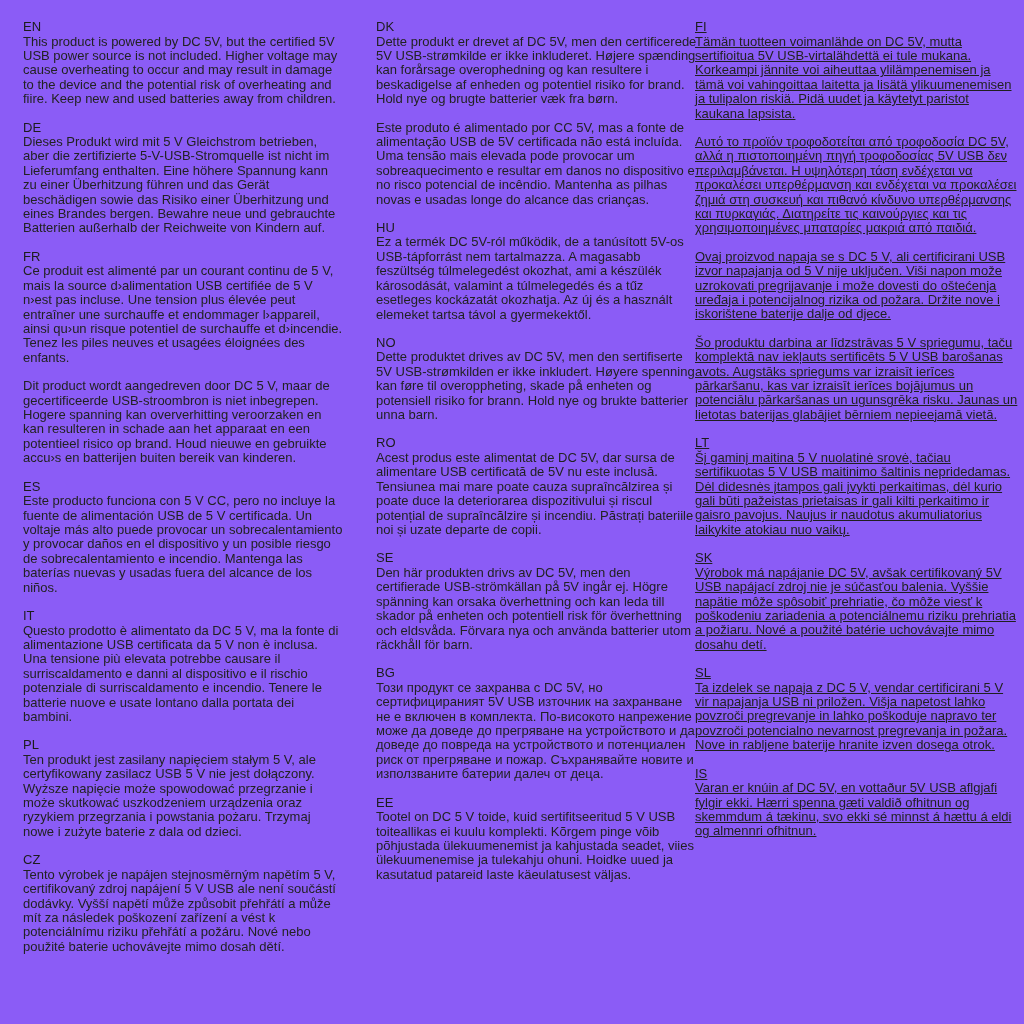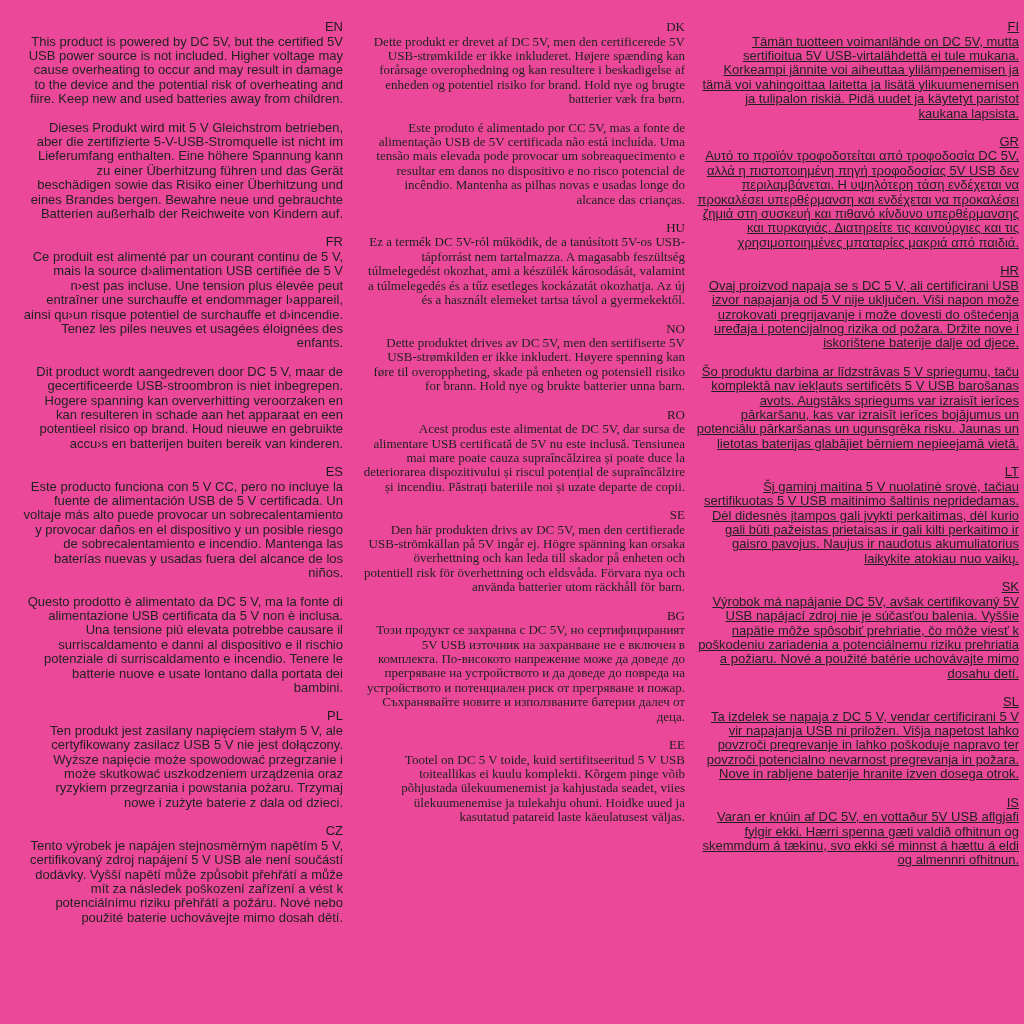--- a/index.html
+++ b/index.html
@@ -11,29 +11,28 @@
     width: 1024px;
     height: 1024px;
     position: relative;
     overflow: hidden;
     font-family: "Liberation Sans", "DejaVu Sans", sans-serif;
     color: #1f1f1f;
   }
   .page {
     position: absolute;
     inset: 0;
-    background: #ec4899;
-    text-align: right;
+    background: #8b5cf6;
   }
   .col {
     position: absolute;
     top: 20px;
   }
   .col-1 { left: 23px;  width: 320px; }
-  .col-2 { left: 363px; width: 322px; font-family: Liberation Serif, serif; }
+  .col-2 { left: 376px; width: 322px; }
   .col-3 { left: 695px; width: 324px; text-decoration: underline; }
   .block {
     margin-bottom: 14px;
   }
   .lang {
     font-size: 13px;
     line-height: 14.5px;
     font-weight: 400;
     color: #1c1c1c;
   }
@@ -48,34 +47,36 @@
 <body>
 
 <div class="page">
 
   <div class="col col-1">
     <div class="block">
       <div class="lang">EN</div>
       <div class="text">This product is powered by DC 5V, but the certified 5V USB power source is not included. Higher voltage may cause overheating to occur and may result in damage to the device and the potential risk of overheating and fiire. Keep new and used batteries away from children.</div>
     </div>
     <div class="block">
+      <div class="lang">DE</div>
       <div class="text">Dieses Produkt wird mit 5 V Gleichstrom betrieben, aber die zertifizierte 5-V-USB-Stromquelle ist nicht im Lieferumfang enthalten. Eine höhere Spannung kann zu einer Überhitzung führen und das Gerät beschädigen sowie das Risiko einer Überhitzung und eines Brandes bergen. Bewahre neue und gebrauchte Batterien außerhalb der Reichweite von Kindern auf.</div>
     </div>
     <div class="block">
       <div class="lang">FR</div>
       <div class="text">Ce produit est alimenté par un courant continu de 5 V, mais la source d›alimentation USB certifiée de 5 V n›est pas incluse. Une tension plus élevée peut entraîner une surchauffe et endommager l›appareil, ainsi qu›un risque potentiel de surchauffe et d›incendie. Tenez les piles neuves et usagées éloignées des enfants.</div>
     </div>
     <div class="block">
       <div class="text">Dit product wordt aangedreven door DC 5 V, maar de gecertificeerde USB-stroombron is niet inbegrepen. Hogere spanning kan oververhitting veroorzaken en kan resulteren in schade aan het apparaat en een potentieel risico op brand. Houd nieuwe en gebruikte accu›s en batterijen buiten bereik van kinderen.</div>
     </div>
     <div class="block">
       <div class="lang">ES</div>
       <div class="text">Este producto funciona con 5 V CC, pero no incluye la fuente de alimentación USB de 5 V certificada. Un voltaje más alto puede provocar un sobrecalentamiento y provocar daños en el dispositivo y un posible riesgo de sobrecalentamiento e incendio. Mantenga las baterías nuevas y usadas fuera del alcance de los niños.</div>
     </div>
     <div class="block">
+      <div class="lang">IT</div>
       <div class="text">Questo prodotto è alimentato da DC 5 V, ma la fonte di alimentazione USB certificata da 5 V non è inclusa. Una tensione più elevata potrebbe causare il surriscaldamento e danni al dispositivo e il rischio potenziale di surriscaldamento e incendio. Tenere le batterie nuove e usate lontano dalla portata dei bambini.</div>
     </div>
     <div class="block">
       <div class="lang">PL</div>
       <div class="text">Ten produkt jest zasilany napięciem stałym 5 V, ale certyfikowany zasilacz USB 5 V nie jest dołączony. Wyższe napięcie może spowodować przegrzanie i może skutkować uszkodzeniem urządzenia oraz ryzykiem przegrzania i powstania pożaru. Trzymaj nowe i zużyte baterie z dala od dzieci.</div>
     </div>
     <div class="block">
       <div class="lang">CZ</div>
       <div class="text">Tento výrobek je napájen stejnosměrným napětím 5 V, certifikovaný zdroj napájení 5 V USB ale není součástí dodávky. Vyšší napětí může způsobit přehřátí a může mít za následek poškození zařízení a vést k potenciálnímu riziku přehřátí a požáru. Nové nebo použité baterie uchovávejte mimo dosah dětí.</div>
     </div>
@@ -114,25 +115,23 @@
       <div class="text">Tootel on DC 5 V toide, kuid sertifitseeritud 5 V USB toiteallikas ei kuulu komplekti. Kõrgem pinge võib põhjustada ülekuumenemist ja kahjustada seadet, viies ülekuumenemise ja tulekahju ohuni. Hoidke uued ja kasutatud patareid laste käeulatusest väljas.</div>
     </div>
   </div>
 
   <div class="col col-3">
     <div class="block">
       <div class="lang">FI</div>
       <div class="text">Tämän tuotteen voimanlähde on DC 5V, mutta sertifioitua 5V USB-virtalähdettä ei tule mukana. Korkeampi jännite voi aiheuttaa ylilämpenemisen ja tämä voi vahingoittaa laitetta ja lisätä ylikuumenemisen ja tulipalon riskiä. Pidä uudet ja käytetyt paristot kaukana lapsista.</div>
     </div>
     <div class="block">
-      <div class="lang">GR</div>
       <div class="text">Αυτό το προϊόν τροφοδοτείται από τροφοδοσία DC 5V, αλλά η πιστοποιημένη πηγή τροφοδοσίας 5V USB δεν περιλαμβάνεται. Η υψηλότερη τάση ενδέχεται να προκαλέσει υπερθέρμανση και ενδέχεται να προκαλέσει ζημιά στη συσκευή και πιθανό κίνδυνο υπερθέρμανσης και πυρκαγιάς. Διατηρείτε τις καινούργιες και τις χρησιμοποιημένες μπαταρίες μακριά από παιδιά.</div>
     </div>
     <div class="block">
-      <div class="lang">HR</div>
       <div class="text">Ovaj proizvod napaja se s DC 5 V, ali certificirani USB izvor napajanja od 5 V nije uključen. Viši napon može uzrokovati pregrijavanje i može dovesti do oštećenja uređaja i potencijalnog rizika od požara. Držite nove i iskorištene baterije dalje od djece.</div>
     </div>
     <div class="block">
       <div class="text">Šo produktu darbina ar līdzstrāvas 5 V spriegumu, taču komplektā nav iekļauts sertificēts 5 V USB barošanas avots. Augstāks spriegums var izraisīt ierīces pārkaršanu, kas var izraisīt ierīces bojājumus un potenciālu pārkaršanas un ugunsgrēka risku. Jaunas un lietotas baterijas glabājiet bērniem nepieejamā vietā.</div>
     </div>
     <div class="block">
       <div class="lang">LT</div>
       <div class="text">Šį gaminį maitina 5 V nuolatinė srovė, tačiau sertifikuotas 5 V USB maitinimo šaltinis nepridedamas. Dėl didesnės įtampos gali įvykti perkaitimas, dėl kurio gali būti pažeistas prietaisas ir gali kilti perkaitimo ir gaisro pavojus. Naujus ir naudotus akumuliatorius laikykite atokiau nuo vaikų.</div>
     </div>
     <div class="block">

